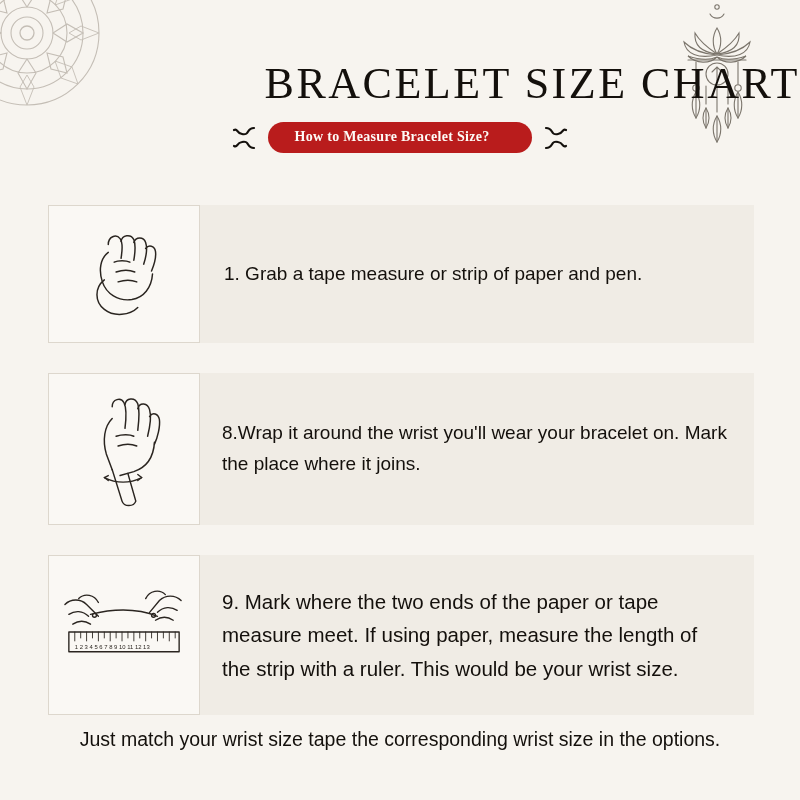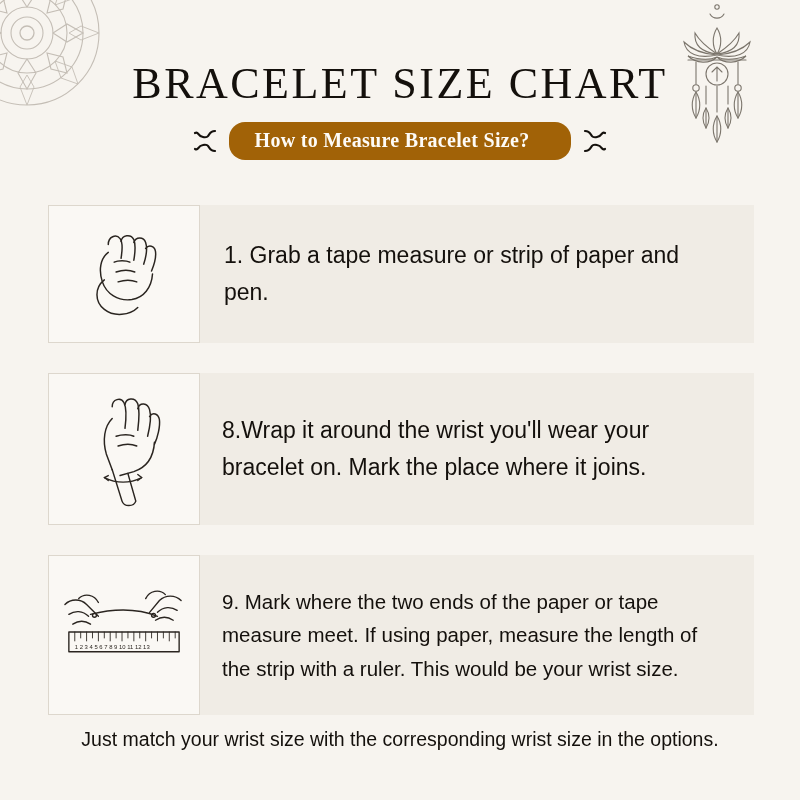--- a/index.html
+++ b/index.html
@@ -36,21 +36,21 @@
     opacity: 0.8;
     pointer-events: none;
   }
 
   
   .title {
     position: absolute;
     top: 58px;
     left: 0;
     width: 800px;
-    text-align: center;
+    text-align: right;
     font-family: "Liberation Serif", serif;
     font-size: 44px;
     letter-spacing: 2.5px;
     color: #14100c;
     font-weight: 400;
   }
 
   .subtitle-row {
     position: absolute;
     top: 122px;
@@ -60,26 +60,26 @@
     align-items: center;
     justify-content: center;
     gap: 10px;
   }
   .flourish {
     width: 30px;
     height: 28px;
     flex: none;
   }
   .subtitle-pill {
-    background: #a16207;
+    background: #b91c1c;
     color: #fdfbf7;
     border-radius: 16px;
     padding: 7px 42px 8px 26px;
     font-family: "Liberation Serif", serif;
-    font-size: 20px;
+    font-size: 14px;
     font-weight: 700;
     letter-spacing: 0.3px;
     white-space: nowrap;
   }
 
   
   .steps {
     position: absolute;
     top: 205px;
     left: 48px;
@@ -101,21 +101,21 @@
     display: flex;
     align-items: center;
     justify-content: center;
   }
   .step-illus svg { display: block; }
   .step-text {
     flex: 1;
     display: flex;
     align-items: center;
     padding: 14px 26px 14px 22px;
-    font-size: 23px;
+    font-size: 19px;
     line-height: 1.62;
     color: #14100c;
     font-family: "Liberation Sans", sans-serif;
   }
   .step-1 .step-illus { height: 138px; }
   .step-2 .step-illus { height: 152px; }
   .step-3 .step-illus { height: 160px; }
   .step-1, .step-2 { min-height: 138px; }
 
   .step-1 .step-text { padding-left: 24px; }
@@ -294,13 +294,13 @@
           <path d="M20 62 l0 9 M26 62 l0 6 M32 62 l0 9 M38 62 l0 6 M44 62 l0 9 M50 62 l0 6 M56 62 l0 9 M62 62 l0 6 M68 62 l0 9 M74 62 l0 6 M80 62 l0 9 M86 62 l0 6 M92 62 l0 9 M98 62 l0 6 M104 62 l0 9 M110 62 l0 6 M116 62 l0 9 M122 62 l0 6" stroke-width="0.9"></path>
           <text x="20" y="79" font-family="Liberation Sans, sans-serif" font-size="6" fill="#2a2520" stroke="none">1 2 3 4 5 6 7 8 9 10 11 12 13</text>
         </g>
       </svg>
     </div>
     <div class="step-text">9. Mark where the two ends of the paper or tape measure meet. If using paper, measure the length of the strip with a ruler. This would be your wrist size.</div>
   </div>
 
 </div>
 
-<div class="footer-note">Just match your wrist size with the corresponding wrist size in the options.</div>
+<div class="footer-note">Just match your wrist size tape the corresponding wrist size in the options.</div>
 
 </body></html>

